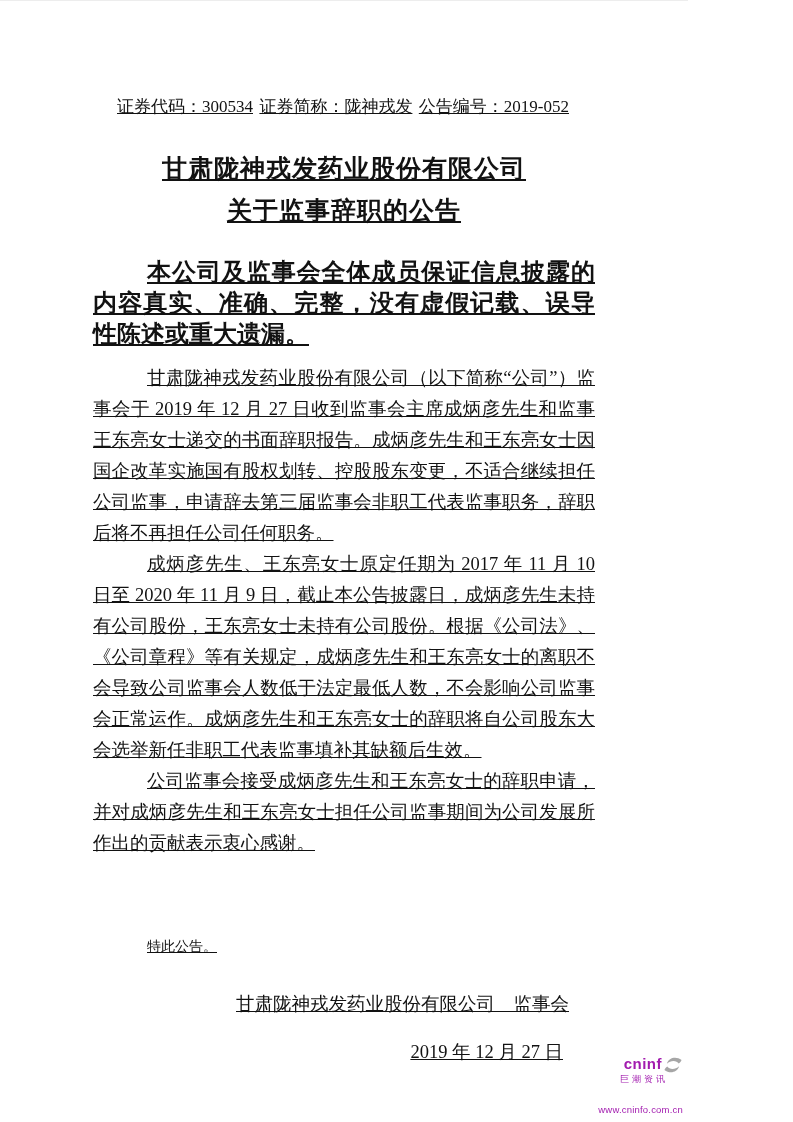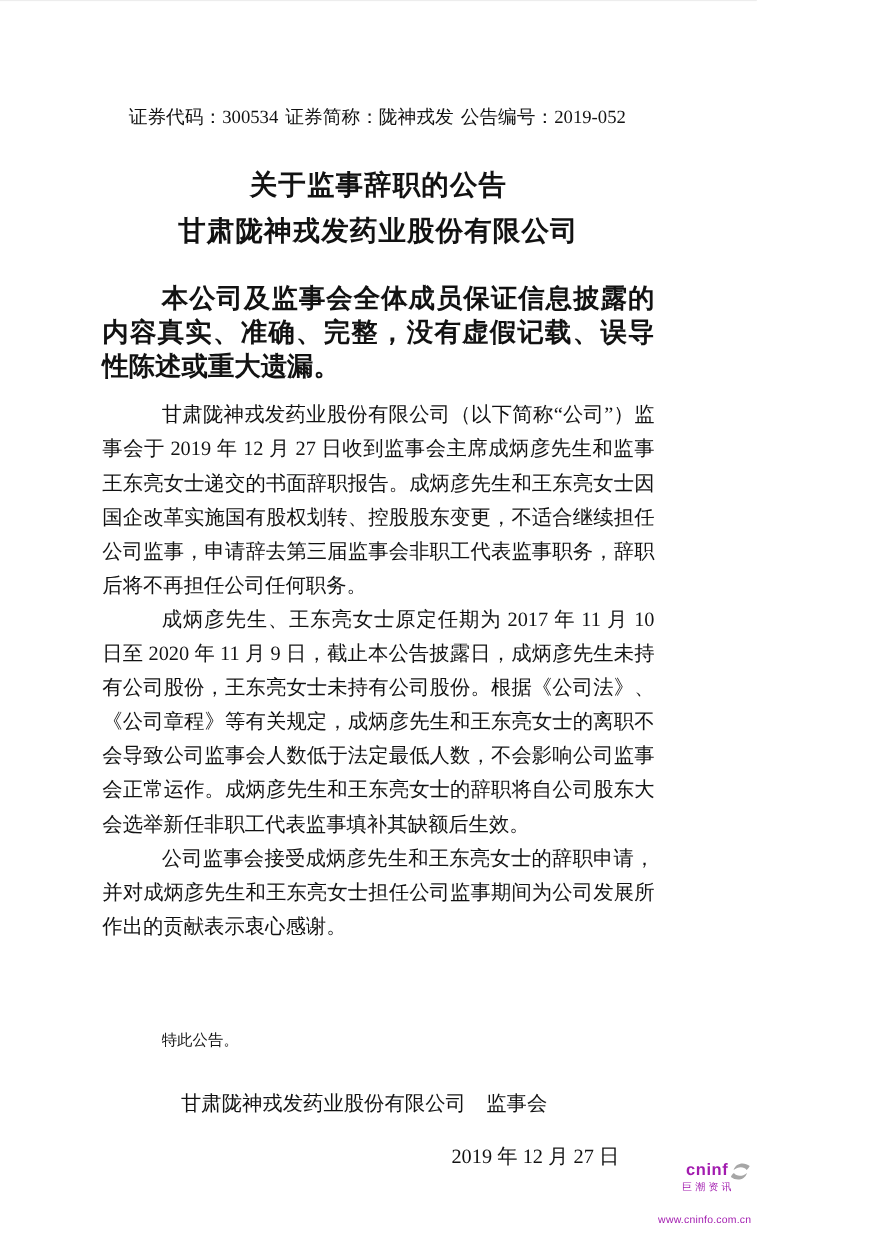--- a/index.html
+++ b/index.html
@@ -10,20 +10,21 @@
   .page {
     position: relative;
     width: 688px;
     height: 1122px;
     background: #ffffff;
     color: #121212;
     font-family: "Liberation Serif", "DejaVu Serif", serif;
     border-top: 1px solid #ededed;
     overflow: hidden;
     box-sizing: border-box;
+    text-decoration: underline;
   }
   .content {
     padding: 0 93px;
   }
   .header-row {
     padding: 94px 26px 0 24px;
     display: flex;
     justify-content: space-between;
     font-size: 17px;
     line-height: 24px;
@@ -64,21 +65,20 @@
     text-indent: 54px;
   }
   .signature {
     margin-top: 24px;
     text-align: right;
     font-size: 18.5px;
   }
   .sig-company {
     line-height: 36px;
     padding-right: 26px;
-    text-align: center;
   }
   .sig-date {
     line-height: 36px;
     padding-right: 32px;
     margin-top: 12px;
   }
   .footer-logo {
     position: absolute;
     right: 4px;
     bottom: 7px;
@@ -122,22 +122,22 @@
 
 <div class="page">
   <div class="content">
     <div class="header-row">
       <span>证券代码：300534</span>
       <span>证券简称：陇神戎发</span>
       <span>公告编号：2019-052</span>
     </div>
 
     <div class="title-block">
+      <div>甘肃陇神戎发药业股份有限公司</div>
       <div>关于监事辞职的公告</div>
-      <div>甘肃陇神戎发药业股份有限公司</div>
     </div>
 
     <p class="statement">本公司及监事会全体成员保证信息披露的内容真实、准确、完整，没有虚假记载、误导性陈述或重大遗漏。</p>
 
     <p class="para first">甘肃陇神戎发药业股份有限公司（以下简称“公司”）监事会于 2019 年 12 月 27 日收到监事会主席成炳彦先生和监事王东亮女士递交的书面辞职报告。成炳彦先生和王东亮女士因国企改革实施国有股权划转、控股股东变更，不适合继续担任公司监事，申请辞去第三届监事会非职工代表监事职务，辞职后将不再担任公司任何职务。</p>
     <p class="para">成炳彦先生、王东亮女士原定任期为 2017 年 11 月 10 日至 2020 年 11 月 9 日，截止本公告披露日，成炳彦先生未持有公司股份，王东亮女士未持有公司股份。根据《公司法》、《公司章程》等有关规定，成炳彦先生和王东亮女士的离职不会导致公司监事会人数低于法定最低人数，不会影响公司监事会正常运作。成炳彦先生和王东亮女士的辞职将自公司股东大会选举新任非职工代表监事填补其缺额后生效。</p>
     <p class="para">公司监事会接受成炳彦先生和王东亮女士的辞职申请，并对成炳彦先生和王东亮女士担任公司监事期间为公司发展所作出的贡献表示衷心感谢。</p>
 
     <p class="closing">特此公告。</p>
 

